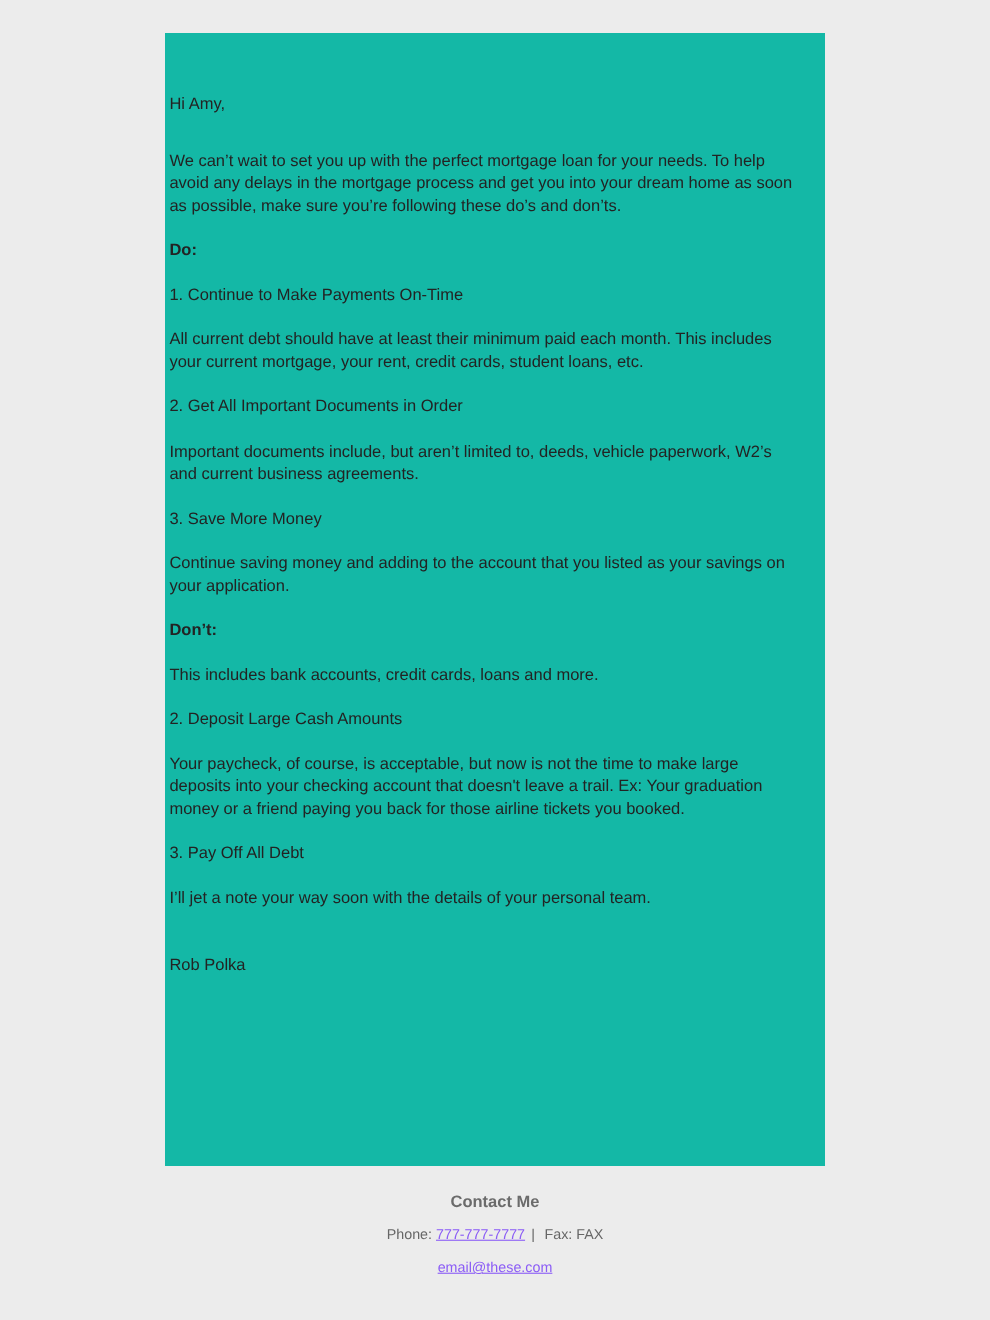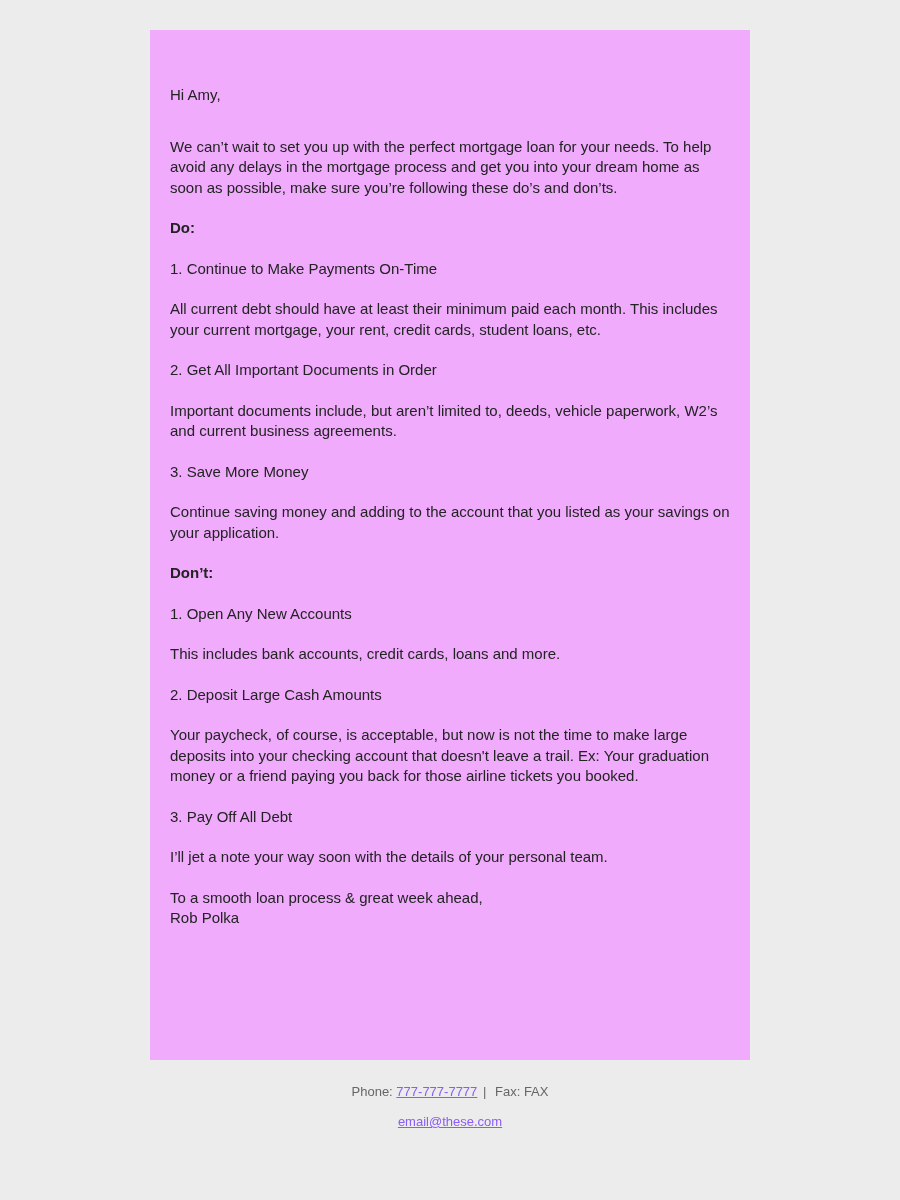--- a/index.html
+++ b/index.html
@@ -15,22 +15,22 @@
     background: #ececec;
   }
   .email-card {
     width: 600px;
     min-height: 1030px;
     margin: 0 auto;
     padding-top: 30px; 
     box-sizing: border-box;
   }
   .card-inner {
-    background: #f0abfc;
-    padding: 55px 20px 42px 20px;
+    background: #14b8a6;
+    padding: 55px 20px 42px 4px;
     box-sizing: border-box;
     min-height: 1030px;
     color: #232323;
   }
   .card-inner p {
     margin: 0 0 20px 0;
     font-size: 15px;
     line-height: 20.5px;
     color: #232323;
   }
@@ -77,39 +77,39 @@
       <p>All current debt should have at least their minimum paid each month. This includes your current mortgage, your rent, credit cards, student loans, etc.</p>
 
       <p class="item-title">2. Get All Important Documents in Order</p>
       <p>Important documents include, but aren’t limited to, deeds, vehicle paperwork, W2’s and current business agreements.</p>
 
       <p class="item-title">3. Save More Money</p>
       <p>Continue saving money and adding to the account that you listed as your savings on your application.</p>
 
       <p class="bold-heading">Don’t:</p>
 
-      <p class="item-title">1. Open Any New Accounts</p>
       <p>This includes bank accounts, credit cards, loans and more.</p>
 
       <p class="item-title">2. Deposit Large Cash Amounts</p>
       <p>Your paycheck, of course, is acceptable, but now is not the time to make large deposits into your checking account that doesn't leave a trail. Ex: Your graduation money or a friend paying you back for those airline tickets you booked.</p>
 
       <p class="item-title">3. Pay Off All Debt</p>
 
       <p>I’ll jet a note your way soon with the details of your personal team.</p>
 
       <p class="signoff">
-        <span>To a smooth loan process &amp; great week ahead,</span><br>
+        <br>
         <span>Rob Polka</span>
       </p>
 
     </div>
   </div>
 
   <div class="email-footer">
+    <p class="footer-title">Contact Me</p>
     <p class="footer-line">
       <span>Phone:</span>
       <a class="footer-link">777-777-7777</a>
       <span class="sep">|</span>
       <span>Fax:</span>
       <span>FAX</span>
     </p>
     <p class="footer-line">
       <a class="footer-link">email@these.com</a>
     </p>

